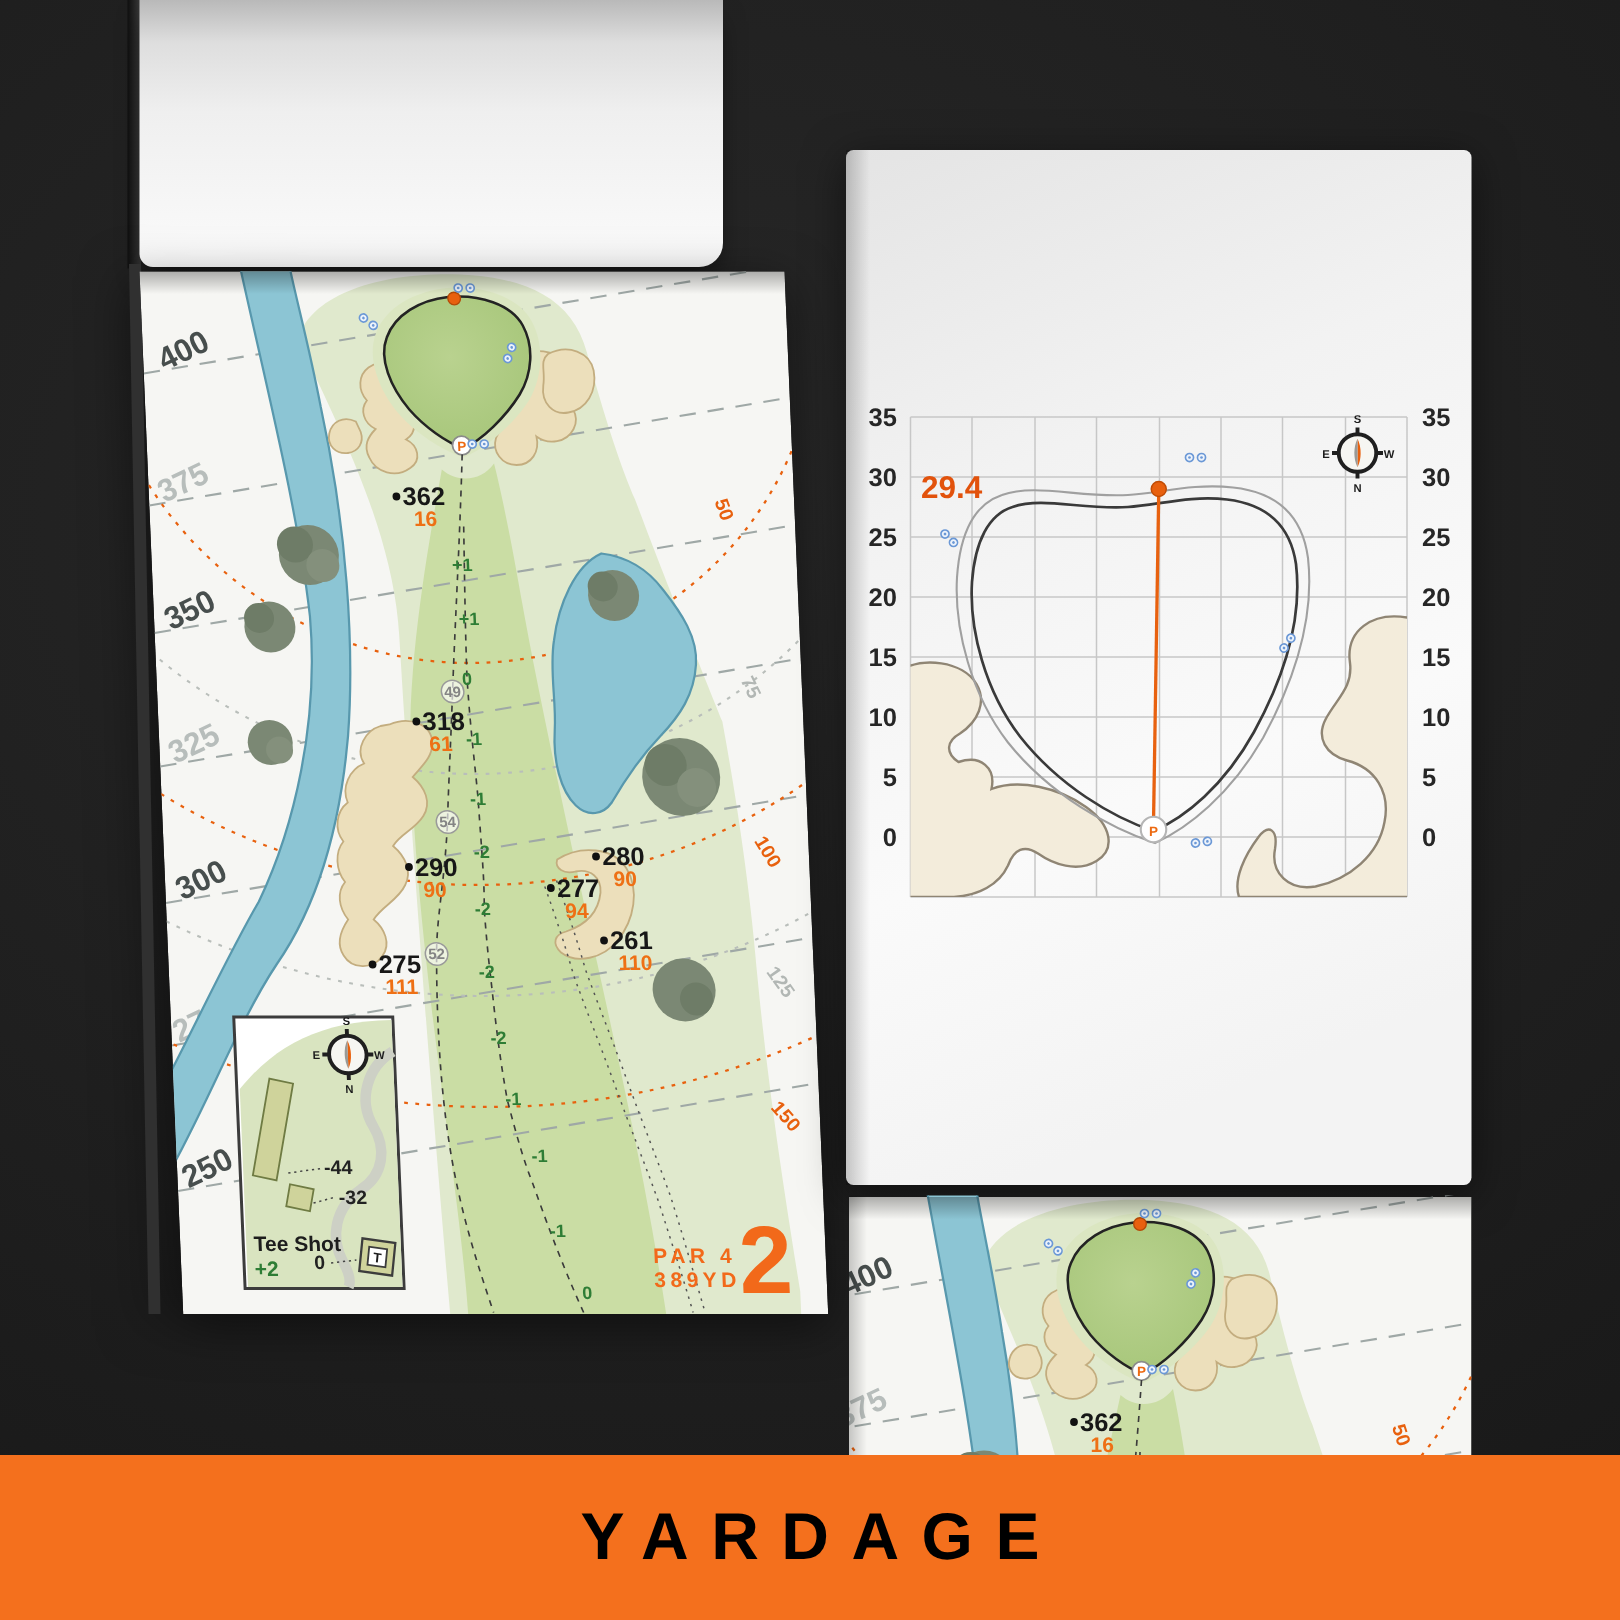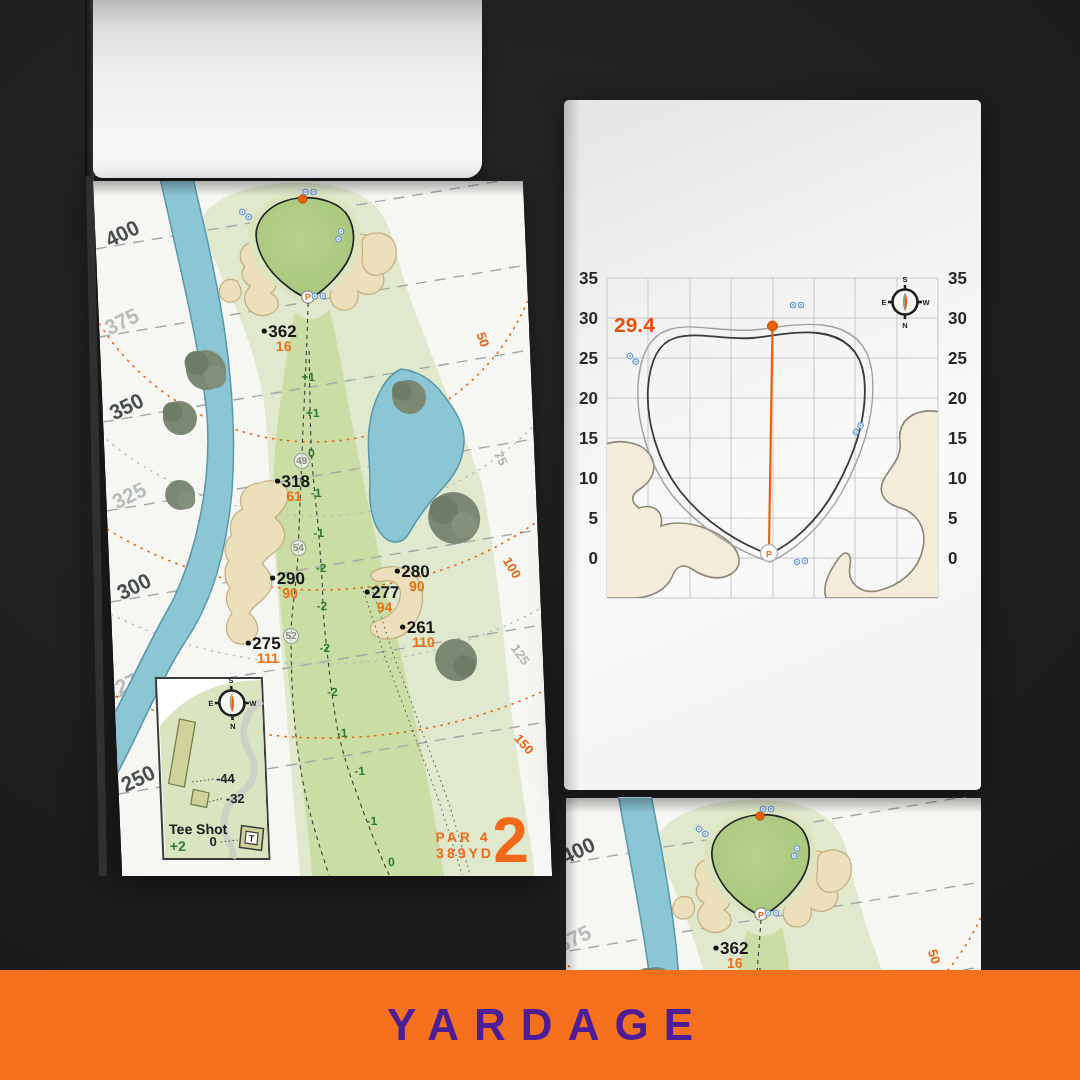--- a/index.html
+++ b/index.html
@@ -12,21 +12,21 @@
     background:linear-gradient(180deg,#b9b9b9 0,#dedede 16%,#efefef 42%,#fbfbfb 100%);
     border-radius:0 0 16px 9px;box-shadow:0 10px 18px -4px rgba(0,0,0,.55);}
   .flip-edge{position:absolute;left:85px;top:0;width:9px;height:179px;
     background:linear-gradient(90deg,#101010,#3c3c3c);}
   .map-svg{position:absolute;left:60px;top:165px;filter:drop-shadow(0 8px 16px rgba(0,0,0,.5));}
   .green-svg{position:absolute;left:550px;top:85px;filter:drop-shadow(0 6px 14px rgba(0,0,0,.5));}
   .next-svg{position:absolute;left:550px;top:780px;}
 
   .banner{position:absolute;left:0;top:970px;width:1080px;height:110px;background:#f4701d;
     display:flex;align-items:center;justify-content:center;z-index:10;}
-  .banner span{color:#4c1d95;font-weight:bold;font-size:44px;letter-spacing:15px;padding-left:15px;}
+  .banner span{color:#000000;font-weight:bold;font-size:44px;letter-spacing:15px;padding-left:15px;}
 
   
   .td{font-size:21px;font-weight:bold;fill:#474e4d}
   .tl{font-size:21px;font-weight:bold;fill:#b7bdbb}
   .ao{font-size:13px;font-weight:bold;fill:#e8610e}
   .ag{font-size:13px;font-weight:bold;fill:#b2b7b4}
   .ty{font-size:17px;font-weight:bold;fill:#171717}
   .tp{font-size:14px;font-weight:bold;fill:#ee7015}
   .tg{font-size:12px;font-weight:bold;fill:#2e7d35}
   .tc{font-size:10px;font-weight:bold;fill:#848484}

